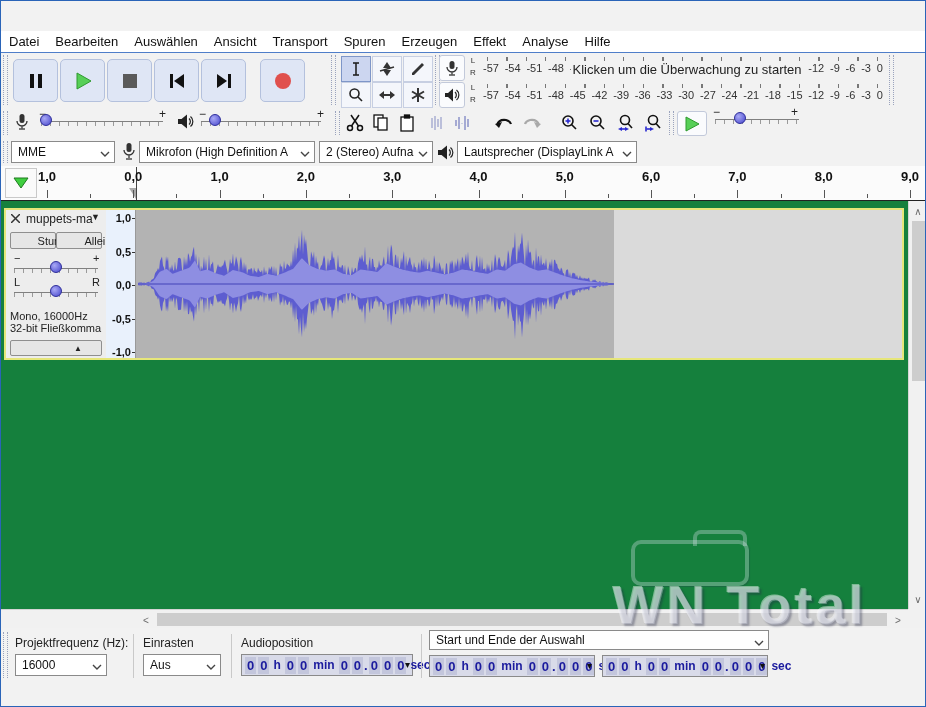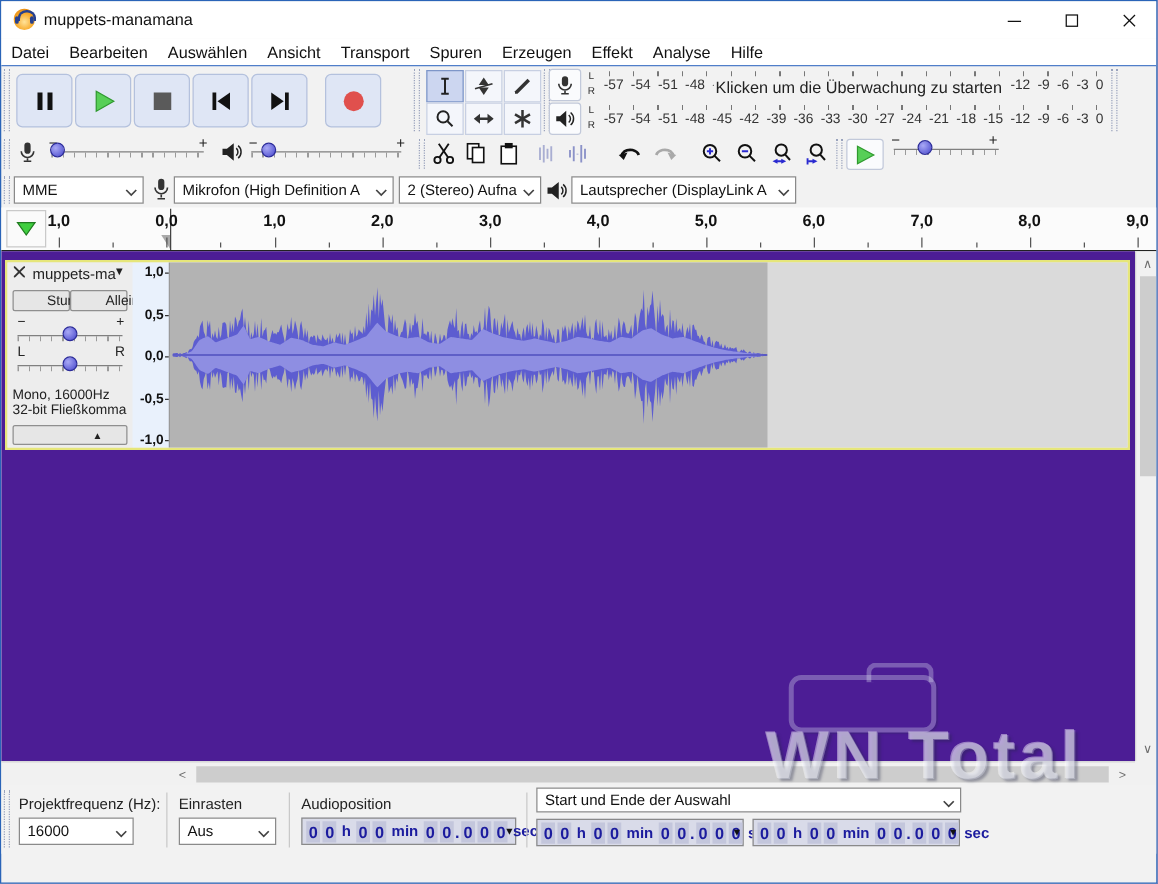--- a/index.html
+++ b/index.html
@@ -62,21 +62,21 @@
   .qp-btn { position:absolute; left:4px; top:2px; width:32px; height:30px; background:#fafafa; border:1px solid #c9c9c9;
             display:flex; align-items:center; justify-content:center; }
   .tl-label { position:absolute; top:3px; transform:translateX(-50%); font-size:13px; font-weight:bold; color:#111; }
   .tl-tick  { position:absolute; top:24px; width:1px; height:8px; background:#555; }
   .tl-tick.minor { top:28px; height:4px; }
   .cursor-line { position:absolute; left:135px; top:1px; width:1px; height:33px; background:#444; }
   .cursor-flag { position:absolute; left:128px; top:22px; width:0; height:0;
                  border-top:11px solid #a9a9a9; border-left:7px solid transparent; }
 
   
-  .trackarea { position:absolute; left:0; top:200px; width:907px; height:408px; background:#4c1d95; overflow:hidden; }
+  .trackarea { position:absolute; left:0; top:200px; width:907px; height:408px; background:#15803d; overflow:hidden; }
   .track { position:absolute; left:3px; top:7px; width:900px; height:152px; border:2px solid #e6e67a; background:#ededed; }
   .tpanel { position:absolute; left:0; top:0; width:100px; height:148px; background:#ededed; font-size:11px; color:#222; }
   .tp-btn { position:absolute; height:17px; background:#e6e6e6; border:1px solid #8f8f8f; border-radius:2px;
             font-size:11px; color:#222; display:flex; align-items:center; justify-content:center;padding-left:44px; }
   .vruler { position:absolute; left:100px; top:0; width:30px; height:148px; background:#e9f1fc; border-right:1px solid #999; }
   .vr-label { position:absolute; right:4px; transform:translateY(-50%); font-size:11px; font-weight:bold; color:#111; }
   .vr-label:after { content:""; position:absolute; right:-4px; top:50%; width:3px; height:1px; background:#333; }
   .waveregion { position:absolute; left:130px; top:0; right:0; height:148px; background:#dadada; }
   .wavesel { position:absolute; left:0; top:0; width:478px; height:148px; background:#b3b3b3; }
   .waveregion svg { position:absolute; left:2px; top:0; }
@@ -113,40 +113,20 @@
                border:4px solid rgba(225,229,243,0.32); border-radius:10px;
                box-shadow:1px 1px 1px rgba(40,44,80,0.25); }
   .wm-folder:before { content:""; position:absolute; left:58px; top:-14px; width:46px; height:12px;
                border:4px solid rgba(225,229,243,0.32); border-bottom:none; border-radius:8px 8px 0 0; }
 </style>
 </head>
 <body>
 
 <div id="app">
 
-  <div class="titlebar">
-    <span class="app-logo"></span>
-    <span class="win-title">muppets-manamana</span>
-    <span class="winbtn" style="left:793px">
-      <svg width="11" height="11">
-          <line x1="0" y1="6" x2="11" y2="6"></line>
-        </svg>
-      </span>
-    <span class="winbtn" style="left:839px">
-      <svg width="11" height="11">
-          <rect x="1" y="1" width="9" height="9"></rect>
-        </svg>
-      </span>
-    <span class="winbtn" style="left:885px">
-      <svg width="11" height="11">
-          <line x1="1" y1="1" x2="10" y2="10"></line>
-          <line x1="10" y1="1" x2="1" y2="10"></line>
-        </svg>
-      </span>
-  </div>
 
   <div class="menubar" id="menubar"><span class="mi">Datei</span><span class="mi">Bearbeiten</span><span class="mi">Auswählen</span><span class="mi">Ansicht</span><span class="mi">Transport</span><span class="mi">Spuren</span><span class="mi">Erzeugen</span><span class="mi">Effekt</span><span class="mi">Analyse</span><span class="mi">Hilfe</span></div>
   <div class="menu-line"></div>
 
   <div class="grip" style="left:2px; top:54px; height:50px;"></div>
 
   <div class="tb-btn" style="left:12px; top:58px; width:45px; height:43px;">
     <svg width="18" height="18">
         <rect x="3" y="2" width="4" height="14" fill="#111"></rect>
         <rect x="11" y="2" width="4" height="14" fill="#111"></rect>

